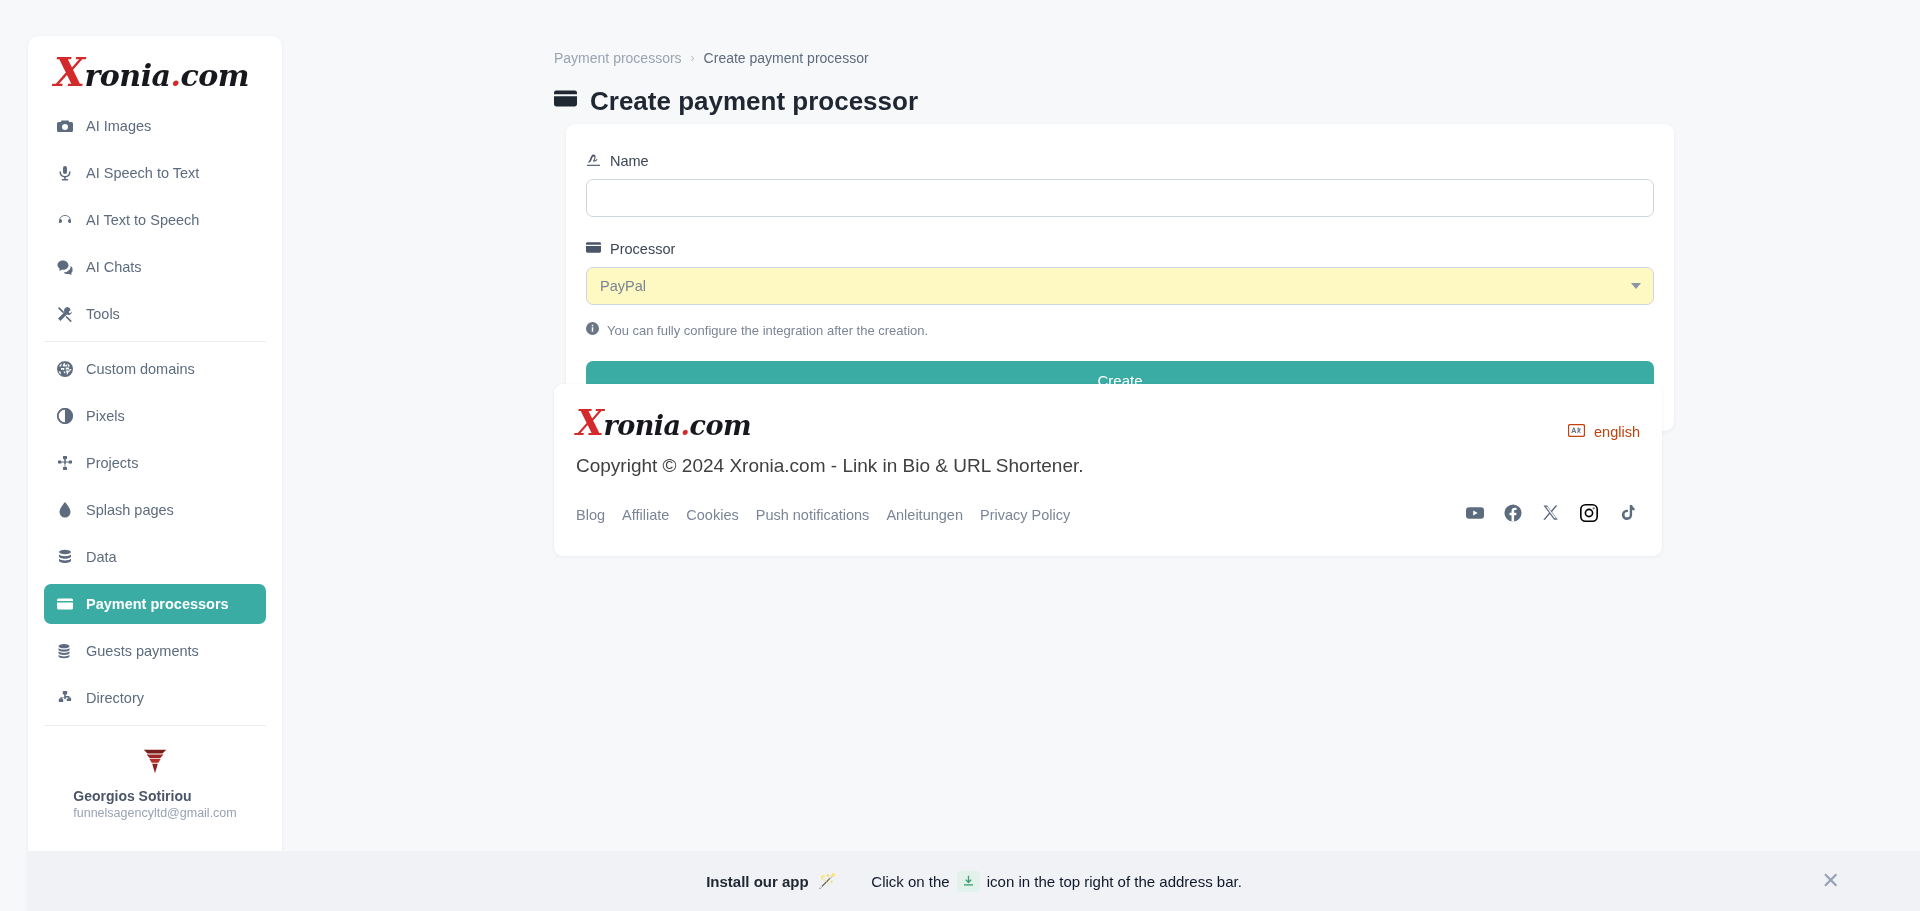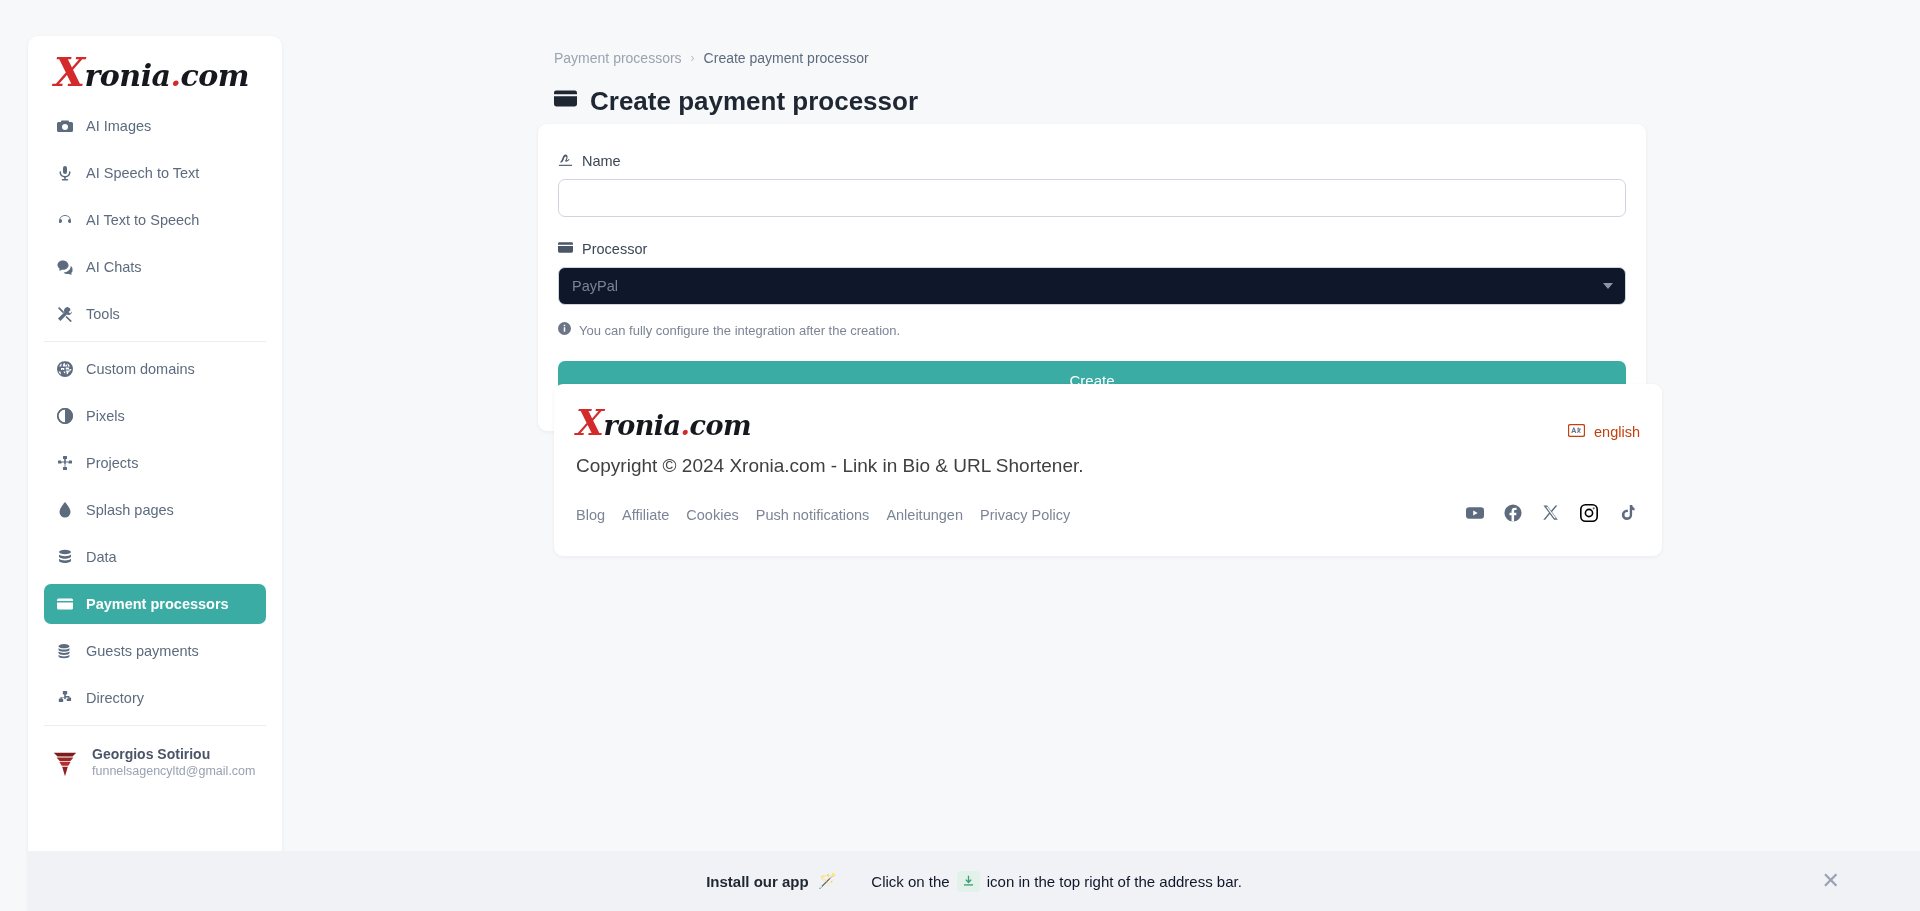--- a/index.html
+++ b/index.html
@@ -49,20 +49,21 @@
   .nav-item .ico { width: 17px; height: 17px; flex: 0 0 17px; display:flex; align-items:center; justify-content:center; color:#5d6b7e; }
   .nav-item .ico svg { width: 16px; height: 16px; fill: currentColor; }
   .nav-item.active { background: #3aaca3; color: #ffffff; font-weight: bold; }
   .nav-item.active .ico { color: #ffffff; }
   .nav-sep { height: 1px; background: #ecedf1; margin: 7px 0; }
 
   .profile {
     display: flex; align-items: center; gap: 12px;
     padding: 12px 22px 0 22px;
     margin-top: 6px;
+    flex-direction: column;
   }
   .avatar {
     width: 30px; height: 30px; flex: 0 0 30px;
     display:flex; align-items:center; justify-content:center;
   }
   .avatar svg { width: 30px; height: 30px; }
   .profile-text { overflow: hidden; }
   .profile-name { font-size: 14px; color: #4a5568; font-weight: 600; line-height: 18px; }
   .profile-mail { font-size: 12.5px; color: #98a2b3; line-height: 17px; }
 
@@ -79,21 +80,21 @@
 
   .page-title {
     display: flex; align-items: center; gap: 13px;
     padding: 20px 0 0 272px;
     font-size: 26px; font-weight: bold; color: #1f2733;
   }
   .page-title svg { width: 23px; height: 23px; fill: #1f2733; }
 
   .card {
     position: absolute;
-    left: 256px; top: 124px;
+    left: 284px; top: 124px;
     width: 1108px;
     background: #ffffff;
     border-radius: 9px;
     box-shadow: 0 1px 4px rgba(20,30,50,.06);
     padding: 28px 20px 32px 20px;
   }
   .field-label {
     display: flex; align-items: center; gap: 9px;
     font-size: 14.5px; color: #3c4655;
     margin-bottom: 9px;
@@ -112,21 +113,21 @@
   .text-input::placeholder { color: #9aa3b0; }
   .field-gap { height: 23px; }
   .select-wrap { position: relative; }
   .select-box {
     width: 100%; height: 38px;
     border: 1px solid #cfd5de;
     border-radius: 7px;
     padding: 0 13px;
     display: flex; align-items: center;
     font-size: 14.5px; color: #7a8494;
-    background: #0f172a;
+    background: #fef9c3;
     cursor: pointer;
   }
   .select-caret {
     position: absolute; right: 13px; top: 50%; transform: translateY(-50%);
     width: 0; height: 0;
     border-left: 5px solid transparent;
     border-right: 5px solid transparent;
     border-top: 6px solid #8b95a5;
     pointer-events: none;
   }

